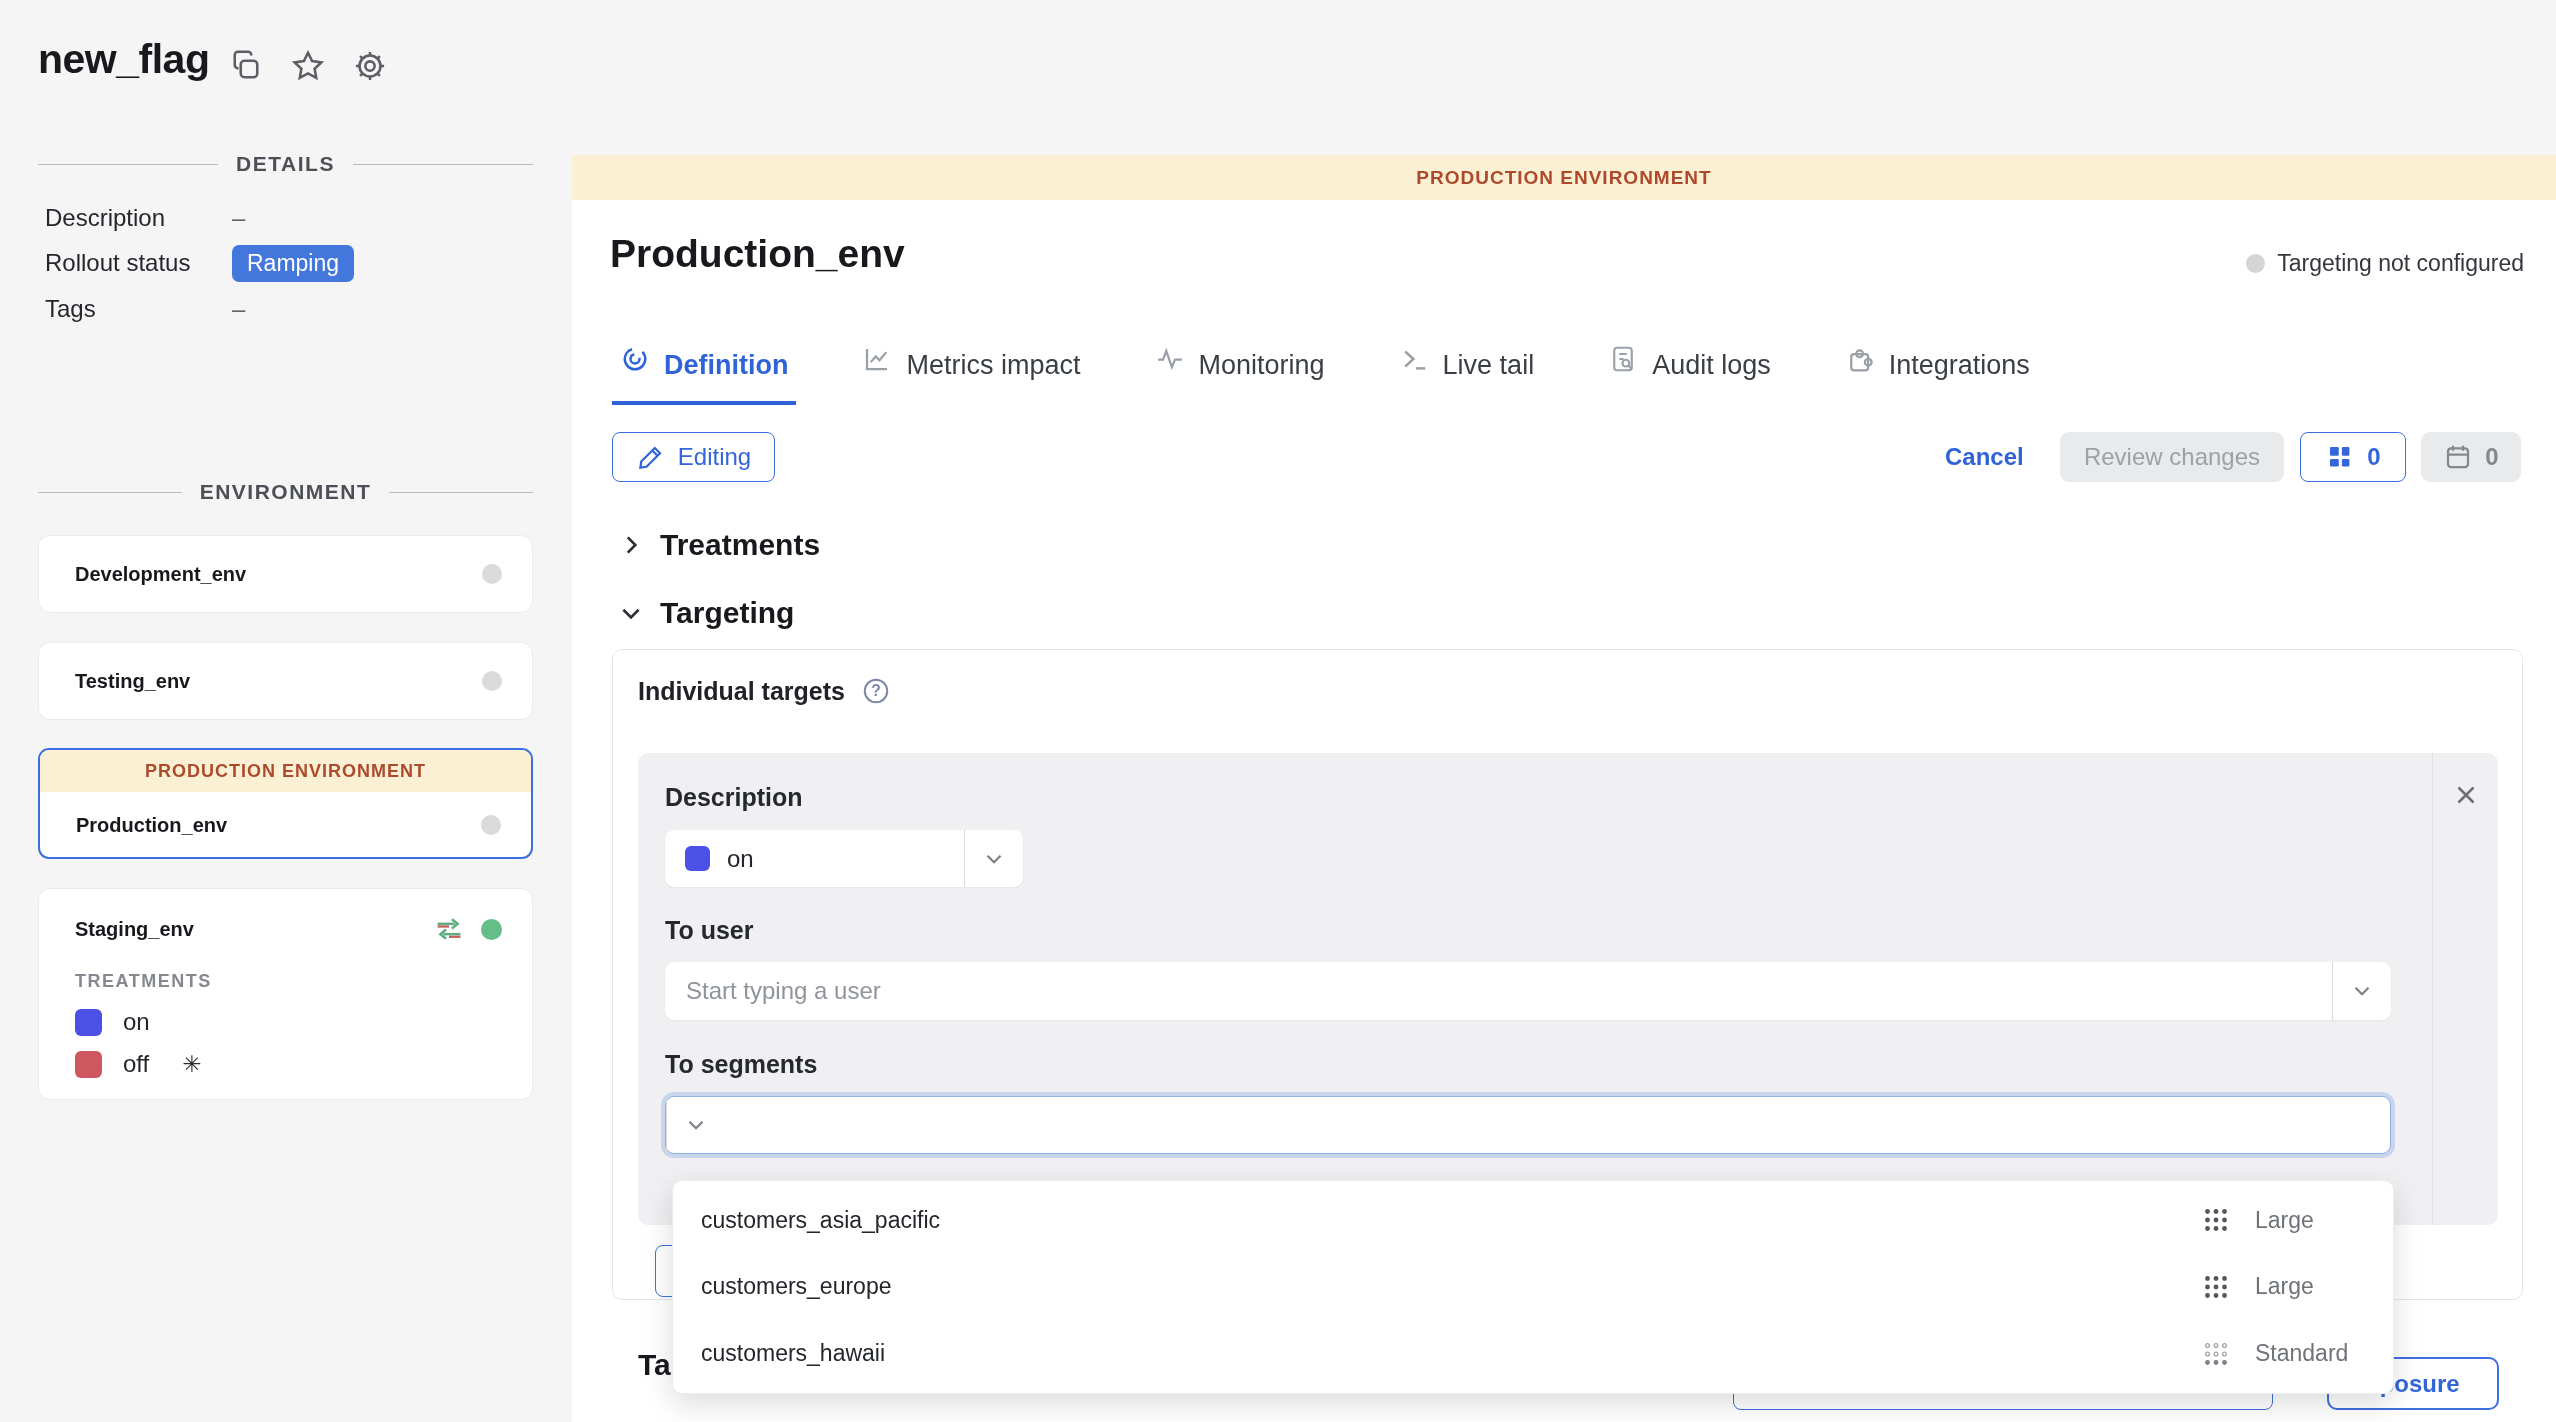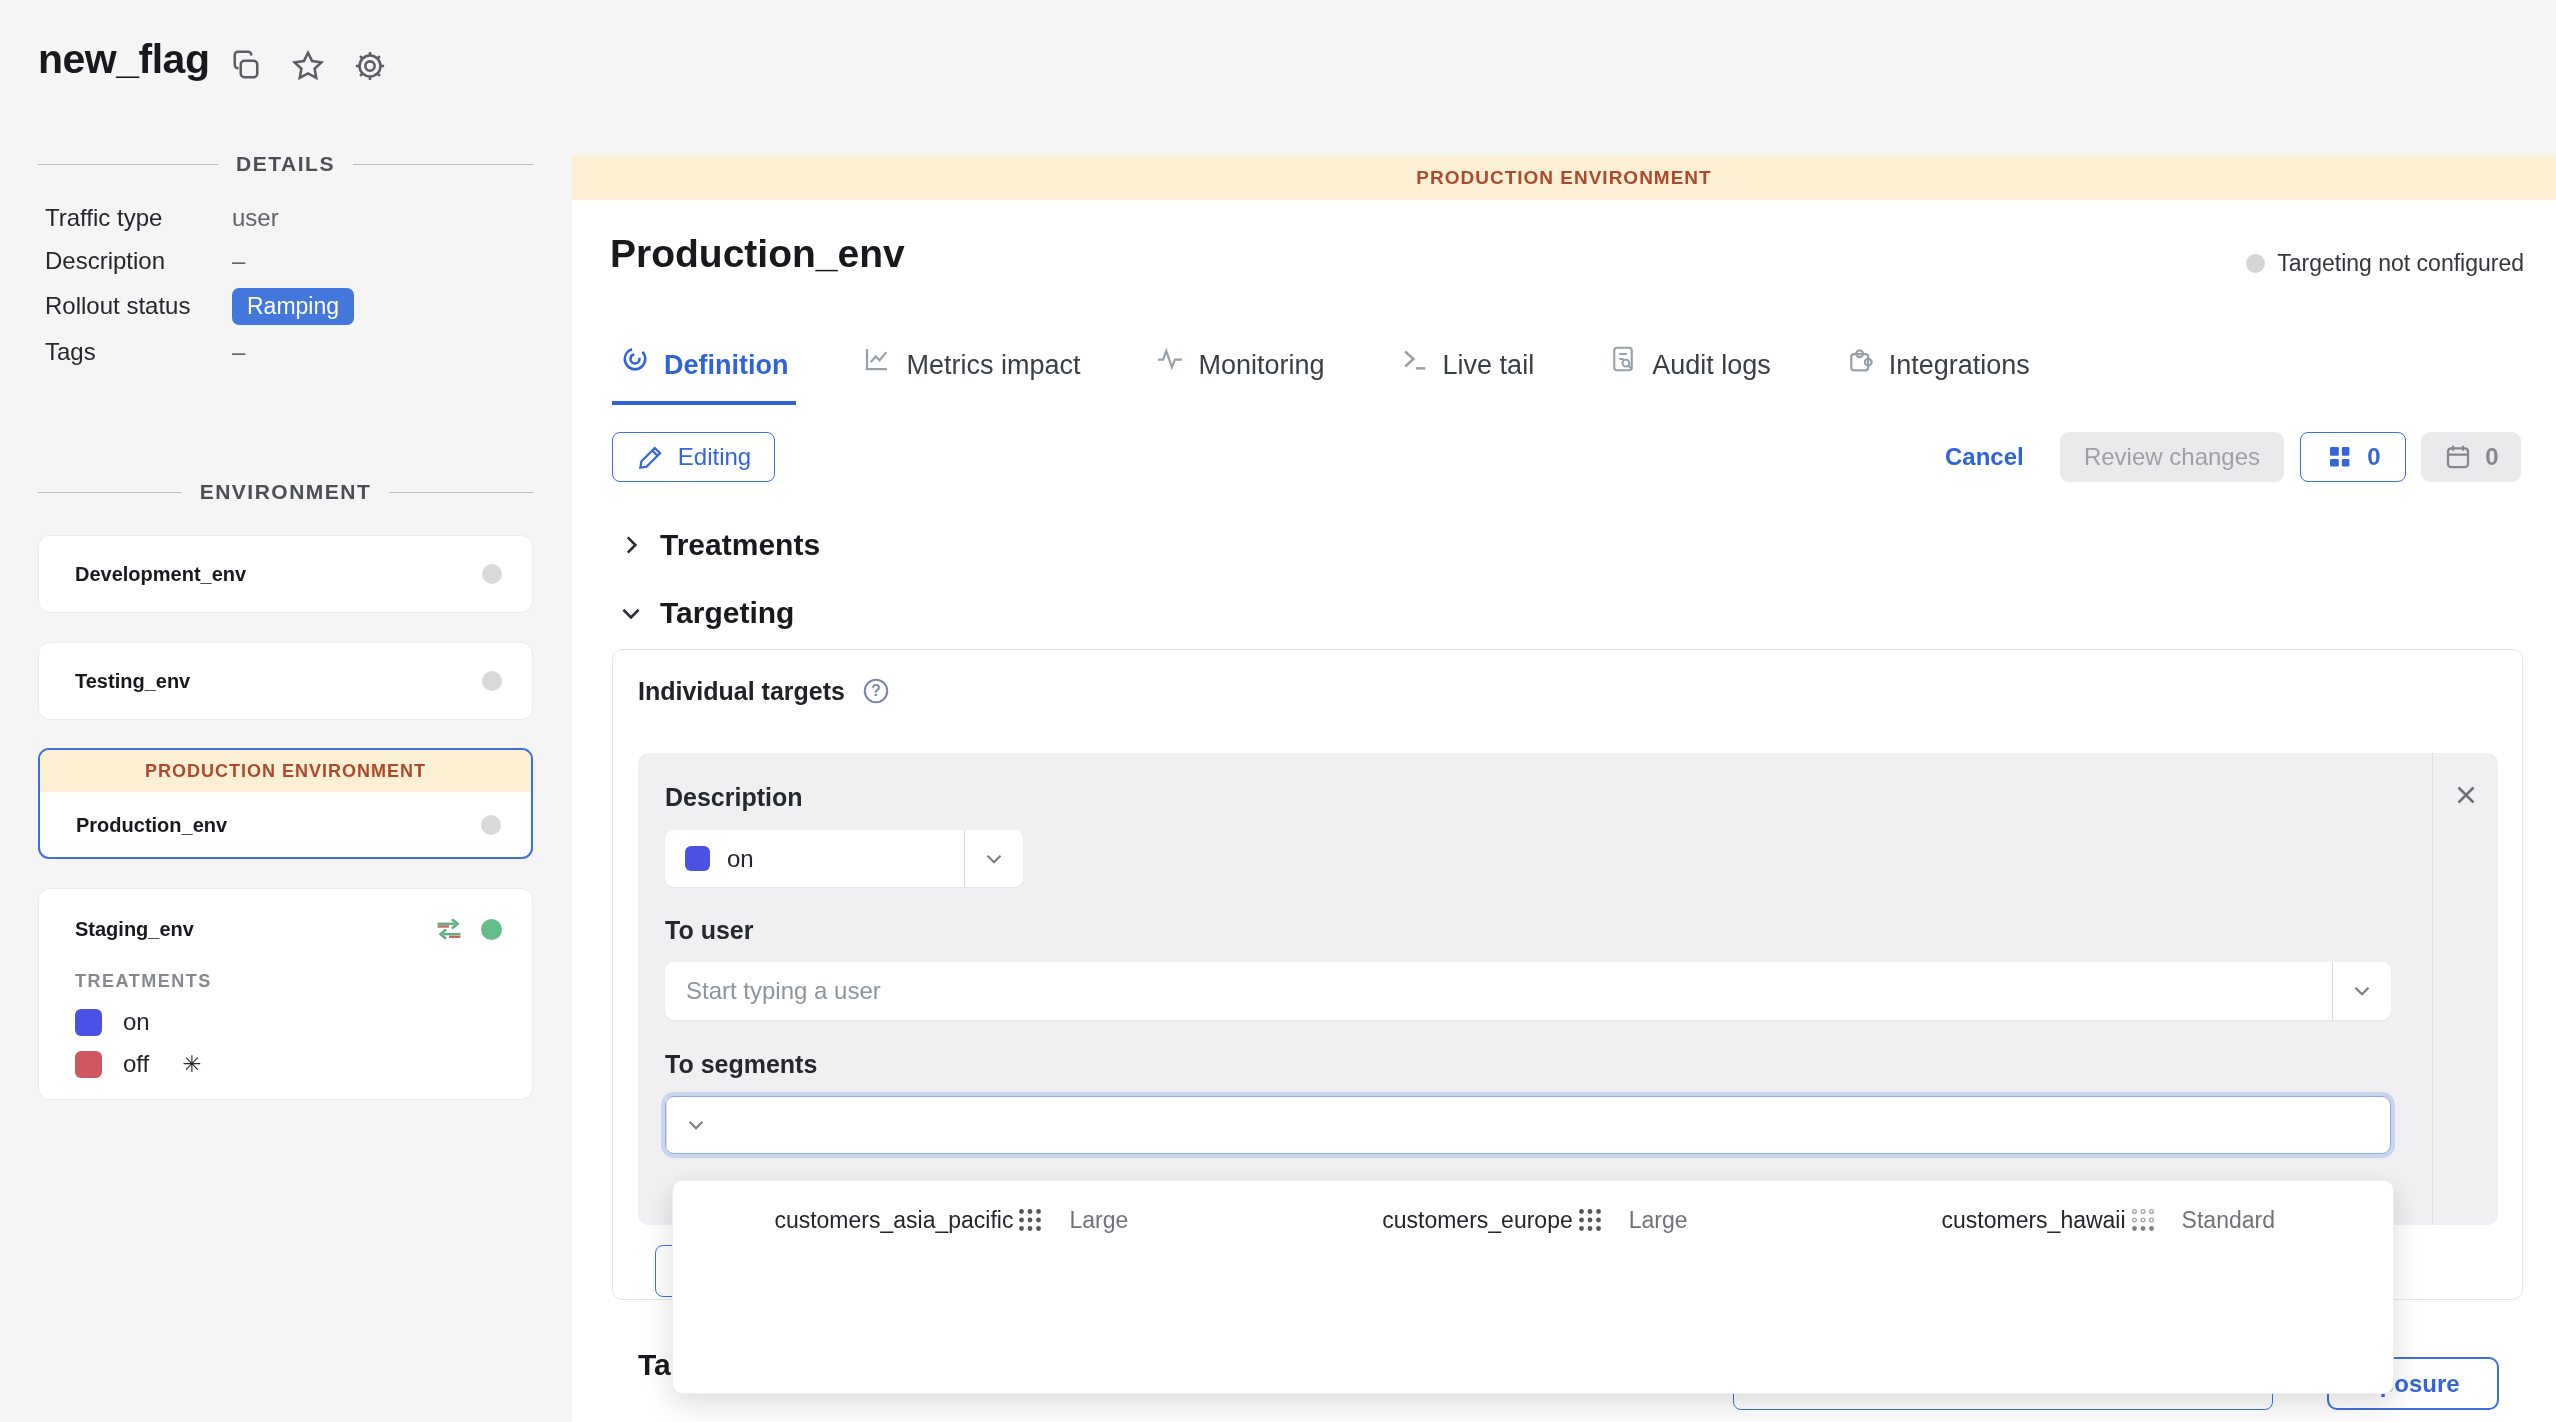--- a/index.html
+++ b/index.html
@@ -79,21 +79,21 @@
   .sel-chev svg { width:26px; height:26px; }
   .treat-select { left:665px; top:830px; width:358px; height:57px; padding-left:20px; gap:17px; font-size:24px; color:#23262b; }
   .user-input-wrap { left:665px; top:962px; width:1726px; height:58px; }
   .user-input { flex:1; border:none; outline:none; background:transparent; font-family:"Liberation Sans",sans-serif; font-size:24px; color:#23262b; padding-left:21px; }
   .user-input::placeholder { color:#8f939a; }
   .seg-input-wrap { left:665px; top:1096px; width:1726px; height:58px; border:1px solid #8fb0e8; box-shadow:0 0 0 4px rgba(84,130,222,0.25); }
   .seg-text { font-size:24px; color:#23262b; padding-left:21px; flex:1; display:flex; align-items:center; }
   .caret { width:2px; height:30px; background:#2a2d33; margin-left:2px; }
 
   .dropdown { left:672px; top:1180px; width:1722px; height:214px; background:#fff; border:1px solid #ededef; border-radius:10px;
-      box-shadow:0 10px 30px rgba(0,0,0,0.14); z-index:60; display:flex; flex-direction:row; justify-content:space-around; padding:6px 0; }
+      box-shadow:0 10px 30px rgba(0,0,0,0.14); z-index:60; display:flex; flex-direction:column; justify-content:space-around; padding:6px 0; }
   .dd-item { display:flex; align-items:center; padding:0 28px; height:66px; cursor:pointer; }
   .dd-name { font-size:23px; color:#23262b; flex:1; }
   .dd-size { font-size:23px; color:#6f7378; width:110px; text-align:left; }
   .dd-item svg { width:34px; height:34px; margin-right:22px; }
 
   .frag-heading { left:638px; top:1348px; font-size:30px; font-weight:bold; color:#17191d; z-index:10; }
   .btn-add-sliver { left:655px; top:1245px; width:320px; height:52px; z-index:5; }
   .btn-hidden-left { left:1733px; top:1357px; width:540px; height:53px; z-index:5; }
   .btn-exposure { left:2327px; top:1357px; width:172px; height:53px; z-index:5; font-weight:bold; border-radius:10px; border-width:2px; }
 </style>
@@ -120,24 +120,20 @@
     </svg>
 </button>
 
 <div class="abs side-heading" style="top:152px;">
   <span class="rule"></span>
     <span>DETAILS</span>
     <span class="rule"></span>
 </div>
 
 <div class="abs details-list">
-  <div class="detail-row">
-    <span class="lbl">Traffic type</span>
-    <span class="val">user</span>
-  </div>
   <div class="detail-row">
     <span class="lbl">Description</span>
     <span class="val">–</span>
   </div>
   <div class="detail-row" style="min-height:48px;">
     <span class="lbl">Rollout status</span>
     <span class="badge-ramping">Ramping</span>
   </div>
   <div class="detail-row">
     <span class="lbl">Tags</span>

